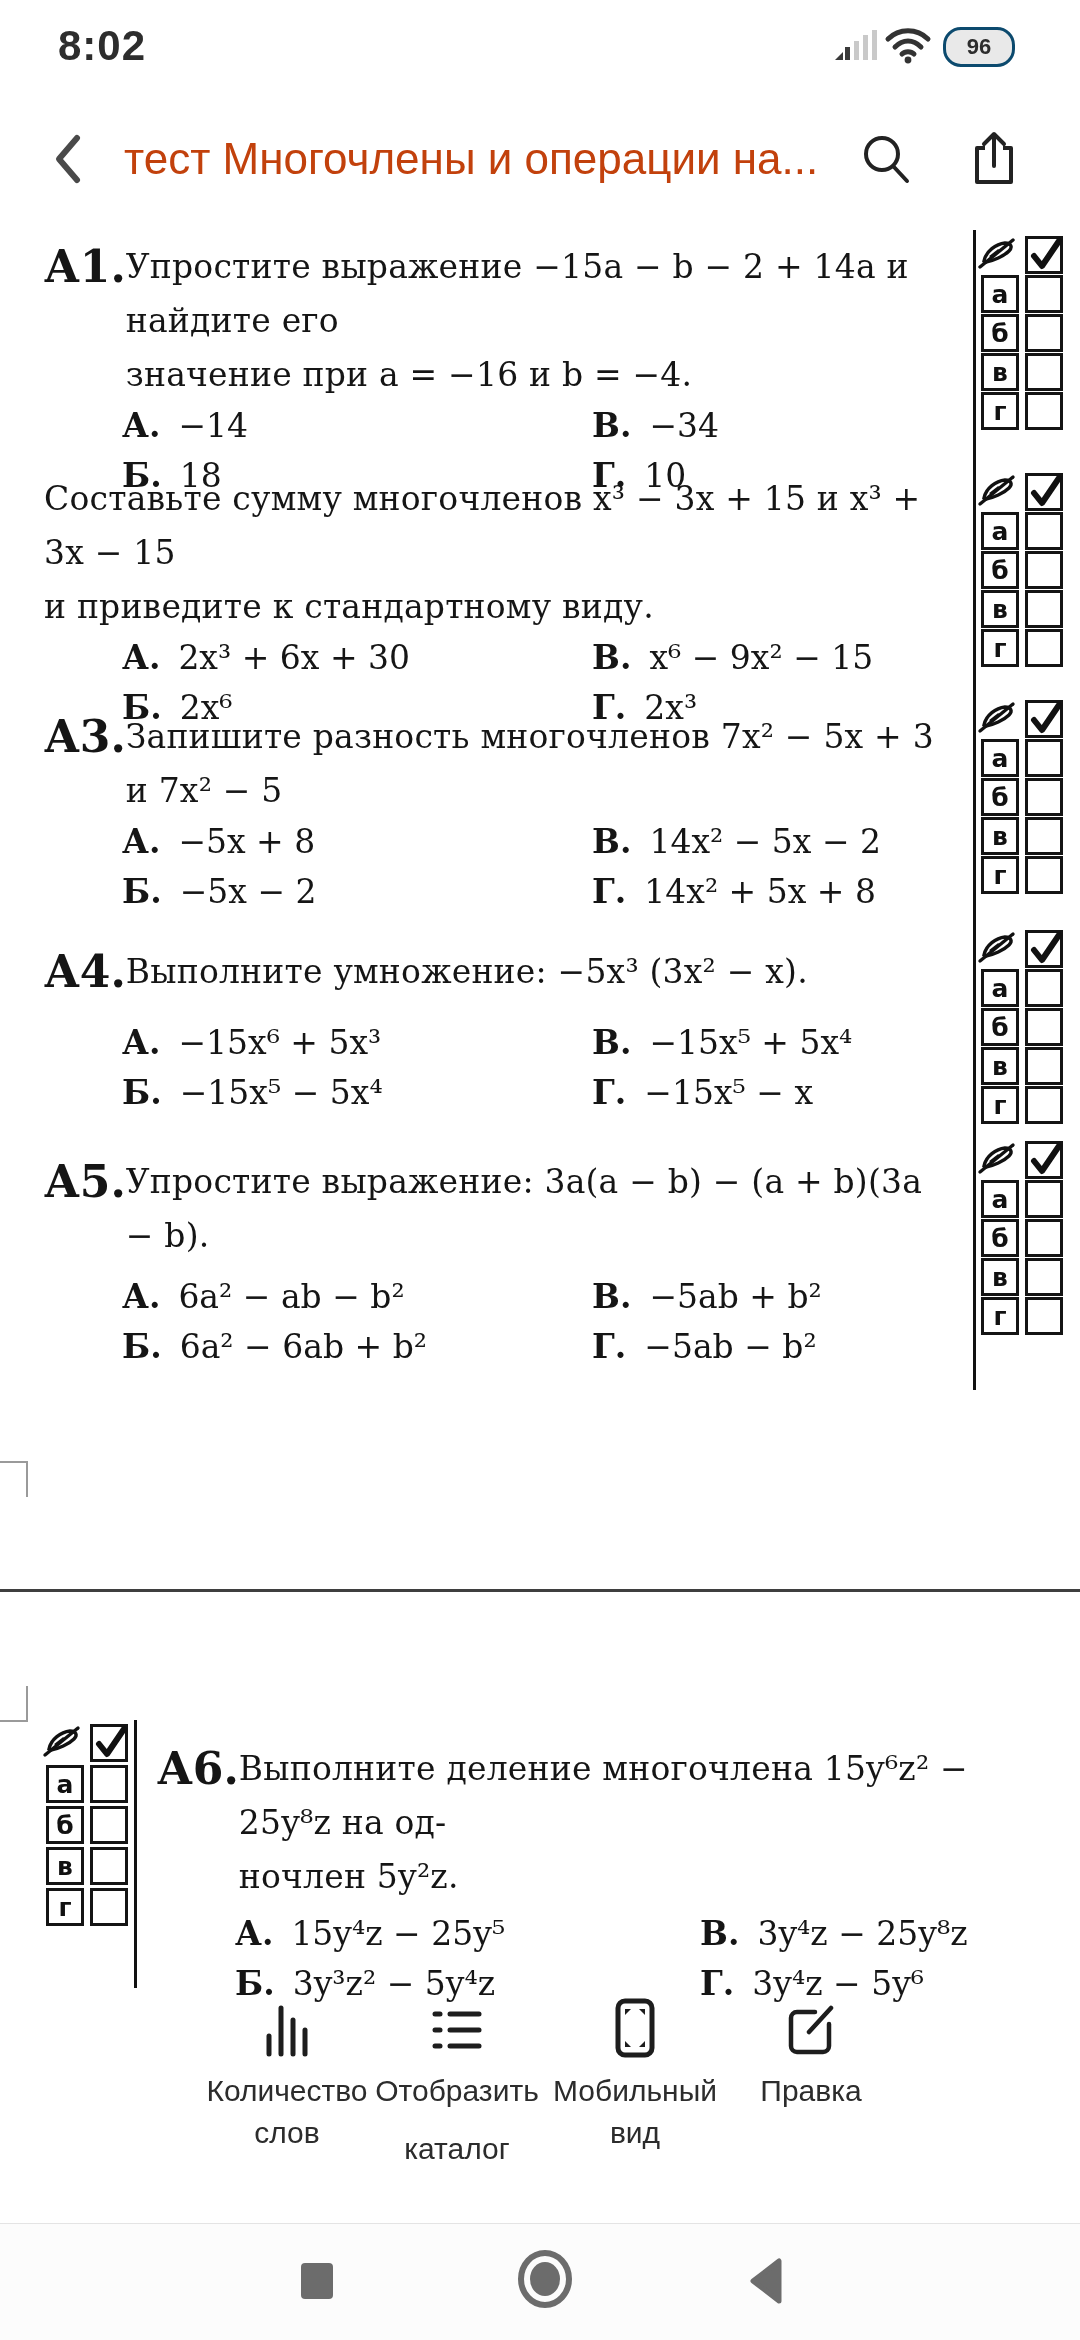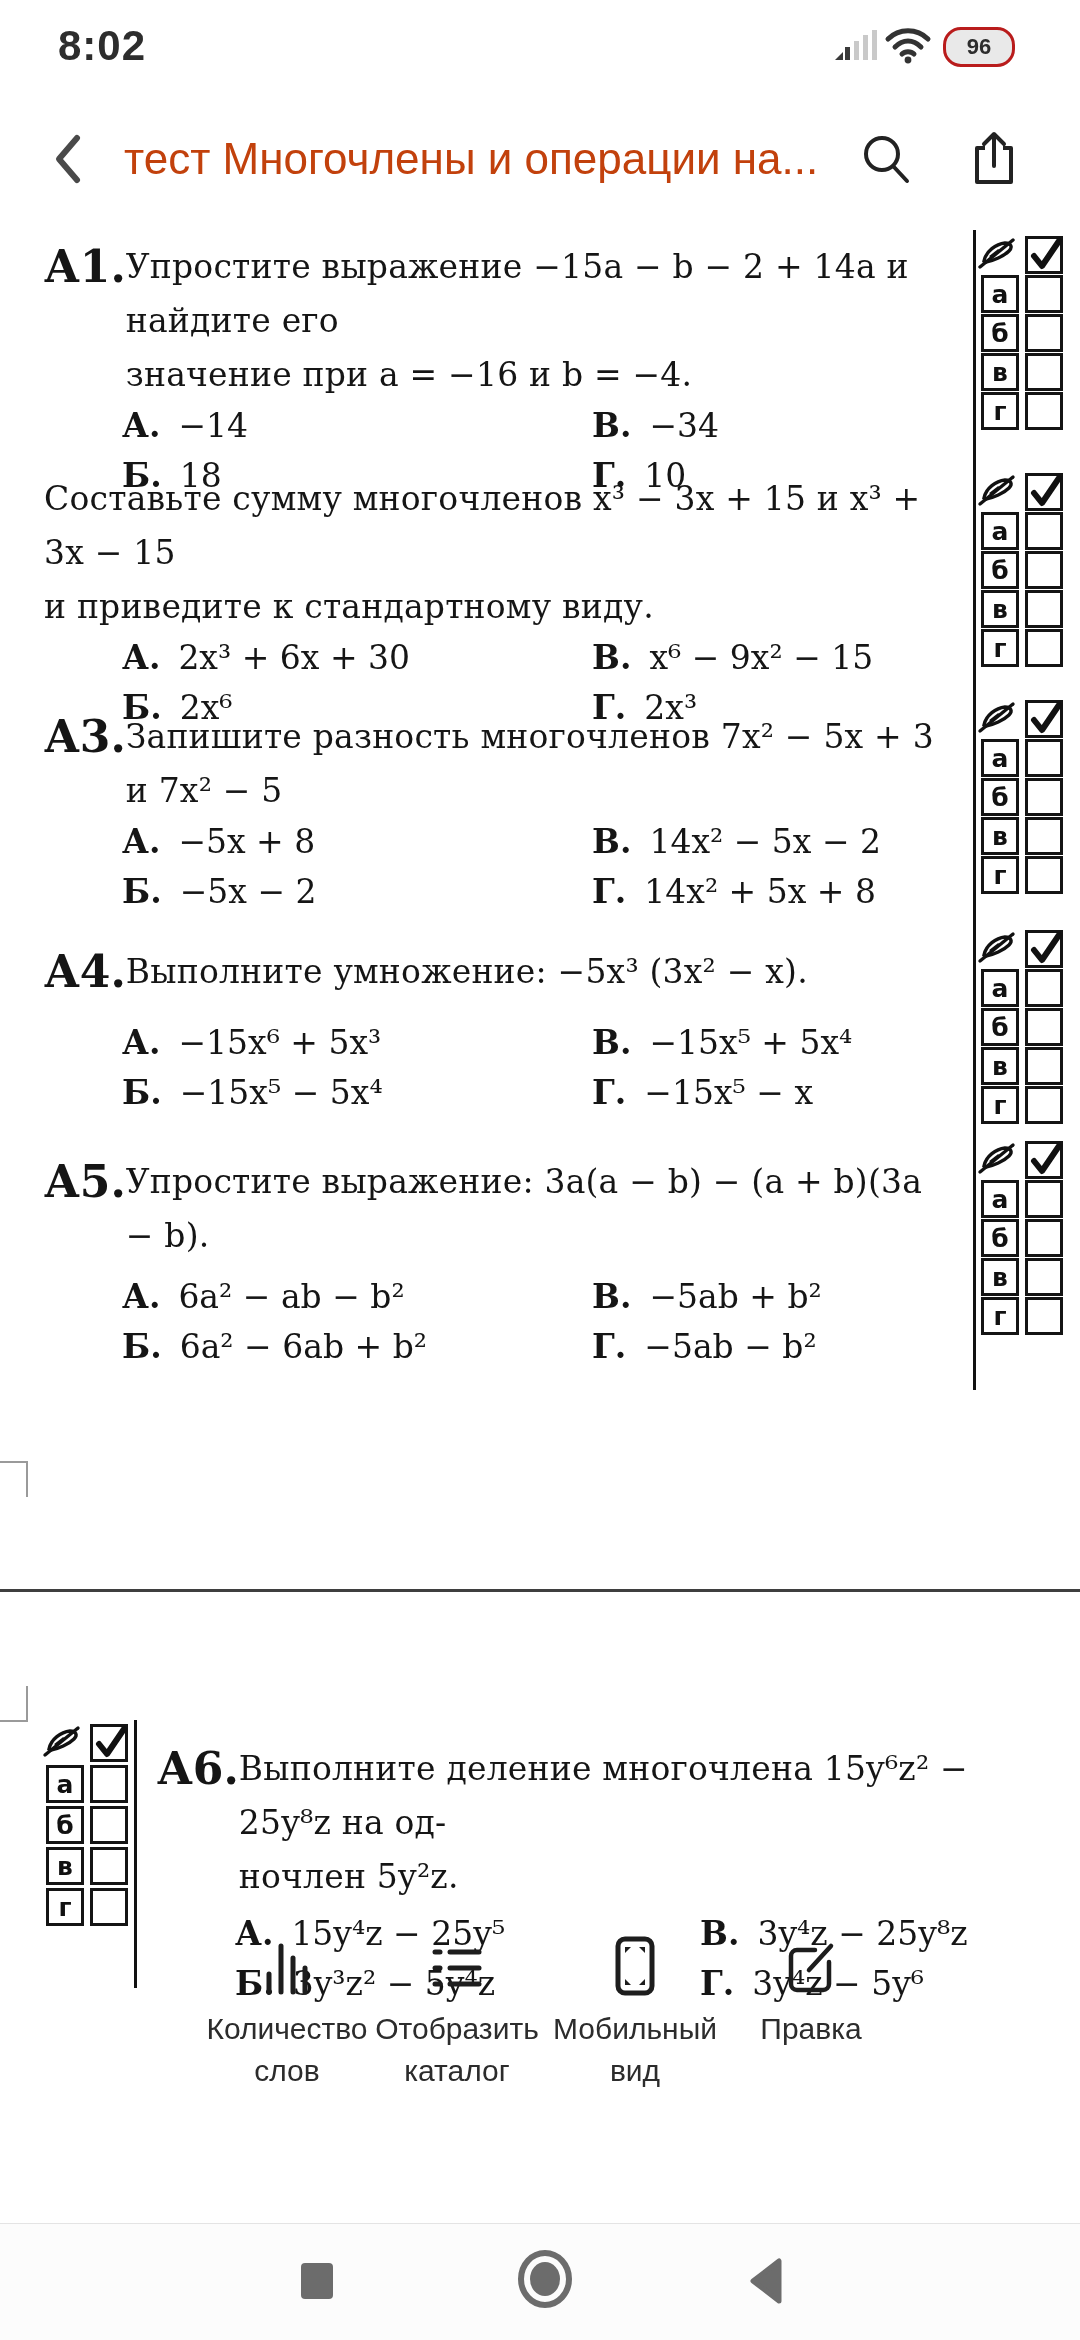--- a/index.html
+++ b/index.html
@@ -1,21 +1,21 @@
 <!DOCTYPE html>
 <html><head>
 <meta charset="utf-8">
 <style>
   html,body{margin:0;padding:0;background:#ffffff;}
   #screen{position:relative;width:1080px;height:2340px;background:#ffffff;overflow:hidden;
           font-family:"Liberation Sans","DejaVu Sans",sans-serif;}
   
   .time{position:absolute;left:58px;top:22px;font-size:42px;font-weight:600;color:#2d2d2d;letter-spacing:1px;}
   .sb-ico{position:absolute;}
-  .batt{position:absolute;left:943px;top:27px;width:66px;height:34px;border:3px solid #b91c1c;border-radius:18px;
+  .batt{position:absolute;left:943px;top:27px;width:66px;height:34px;border:3px solid #0c4a6e;border-radius:18px;
         background:#e9e9e9;display:flex;align-items:center;justify-content:center;}
   .batt span{font-size:22px;font-weight:600;color:#2d2d2d;}
   
   .hdr-title{position:absolute;left:124px;top:134px;width:710px;font-size:44px;color:#c2410c;
              white-space:nowrap;overflow:hidden;}
   .hdr-btn{position:absolute;top:128px;width:56px;height:62px;display:flex;align-items:center;justify-content:center;}
   .q{position:absolute;font-family:"DejaVu Serif","Liberation Serif",serif;color:#151515;}
   .q-head{display:flex;}
   .q-num{flex:0 0 78px;font-weight:bold;font-size:44px;line-height:54px;}
   .q-lines{font-size:33px;line-height:54px;letter-spacing:0.2px;}
@@ -30,21 +30,21 @@
   .ak-a6 .ak-row{height:41px;}
   .lbox{position:absolute;left:0;top:0;width:32px;height:32px;border:3px solid #141414;
         display:flex;align-items:center;justify-content:center;
         font-family:"DejaVu Sans",sans-serif;font-weight:bold;font-size:25px;color:#111;}
   .cbox{position:absolute;left:44px;top:0;width:32px;height:32px;border:3px solid #141414;background:#fff;}
   .pen{position:absolute;left:-4px;top:-2px;width:44px;height:38px;}
   .vline{position:absolute;width:3px;background:#111;}
   .pbreak{position:absolute;left:0;top:1589px;width:1080px;height:3px;background:#3f3f3f;}
   .corner{position:absolute;background:#9a9a9a;}
   
-  .tb-item{position:absolute;top:1930px;width:260px;display:flex;flex-direction:column;align-items:center;}
+  .tb-item{position:absolute;top:1992px;width:260px;display:flex;flex-direction:column;align-items:center;}
   .tb-ico{height:66px;display:flex;align-items:flex-end;justify-content:center;}
   .tb-lab{margin-top:12px;font-size:30px;line-height:42px;color:#2c2c2c;text-align:center;white-space:nowrap;}
   
   .navbar{position:absolute;left:0;top:2223px;width:1080px;height:117px;background:#fcfcfc;border-top:1px solid #e4e4e4;}
   .nav-btn{position:absolute;display:flex;align-items:center;justify-content:center;}
 </style>
 </head>
 <body>
 
 <div id="screen">
@@ -475,21 +475,21 @@
         <svg width="54" height="56" viewBox="0 0 54 56">
           <line x1="5" y1="12" x2="10" y2="12" stroke="#1d1d1d" stroke-width="5" stroke-linecap="round"></line>
           <line x1="20" y1="12" x2="49" y2="12" stroke="#1d1d1d" stroke-width="5" stroke-linecap="round"></line>
           <line x1="5" y1="28" x2="10" y2="28" stroke="#1d1d1d" stroke-width="5" stroke-linecap="round"></line>
           <line x1="20" y1="28" x2="49" y2="28" stroke="#1d1d1d" stroke-width="5" stroke-linecap="round"></line>
           <line x1="5" y1="44" x2="10" y2="44" stroke="#1d1d1d" stroke-width="5" stroke-linecap="round"></line>
           <line x1="20" y1="44" x2="49" y2="44" stroke="#1d1d1d" stroke-width="5" stroke-linecap="round"></line>
         </svg>
       </div>
       <div class="tb-lab">Отобразить</div>
-      <div class="tb-lab" style="margin-top:0">каталог</div>
+      <div class="tb-lab" style="margin-top:16px">каталог</div>
     </div>
 
     <div class="tb-item" style="left:505px">
       <div class="tb-ico">
         <svg width="40" height="60" viewBox="0 0 40 60">
           <rect x="3" y="3" width="34" height="54" rx="7" fill="none" stroke="#1d1d1d" stroke-width="5"></rect>
           <path d="M10 17 L10 11 L16 11 Z" fill="#1d1d1d"></path>
           <path d="M24 11 L30 11 L30 17 Z" fill="#1d1d1d"></path>
           <path d="M10 43 L16 49 L10 49 Z" fill="#1d1d1d"></path>
           <path d="M30 43 L30 49 L24 49 Z" fill="#1d1d1d"></path>

